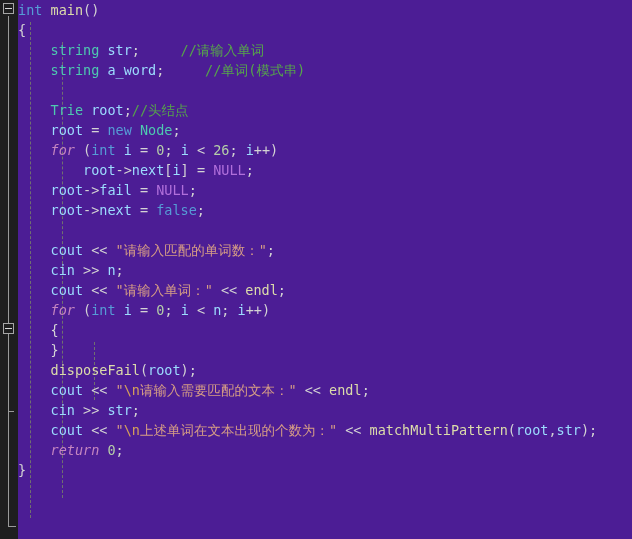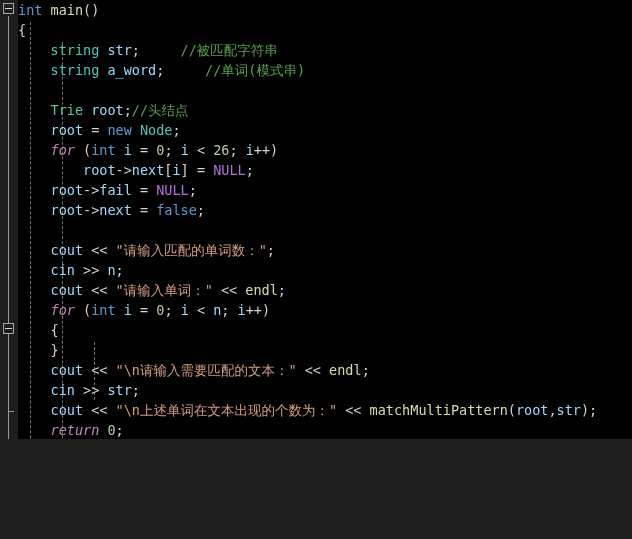--- a/index.html
+++ b/index.html
@@ -4,22 +4,22 @@
 <title>Code Editor</title>
 <style>
   html, body {
     margin: 0;
     padding: 0;
     background: #1e1e1e;
   }
   #editor-root {
     position: relative;
     width: 632px;
-    height: 439px;
-    background: #000000;
+    height: 539px;
+    background: #4c1d95;
     overflow: hidden;
     font-family: "DejaVu Sans Mono", "Liberation Mono", monospace;
     font-size: 13.5px;
     line-height: 20px;
     -webkit-font-smoothing: antialiased;
   }
 
   
   .gutter {
     position: absolute;
@@ -127,36 +127,37 @@
 
   <div class="code-surface">
     <div>
         <div class="indent-guide" style="left: 12px; top: 22px; height: 496px;"></div>
         <div class="indent-guide" style="left: 44px; top: 42px; height: 456px;"></div>
         <div class="indent-guide" style="left: 76px; top: 342px; height: 58px;"></div>
       </div>
     <div id="code-lines">
         <div class="line"><span class="line-text"><span class="tok-kw">int</span><span class="tok-punc"> </span><span class="tok-fn">main</span><span class="tok-punc">()</span></span></div>
         <div class="line"><span class="line-text"><span class="tok-brace">{</span></span></div>
-        <div class="line"><span class="line-text"><span class="tok-punc">    </span><span class="tok-type">string</span><span class="tok-punc"> </span><span class="tok-var">str</span><span class="tok-punc">;</span><span class="tok-punc">     </span><span class="tok-cmt">//被匹配字符串</span></span></div>
+        <div class="line"><span class="line-text"><span class="tok-punc">    </span><span class="tok-type">string</span><span class="tok-punc"> </span><span class="tok-var">str</span><span class="tok-punc">;</span><span class="tok-punc">     </span><span class="tok-cmt">//请输入单词</span></span></div>
         <div class="line"><span class="line-text"><span class="tok-punc">    </span><span class="tok-type">string</span><span class="tok-punc"> </span><span class="tok-var">a_word</span><span class="tok-punc">;</span><span class="tok-punc">     </span><span class="tok-cmt">//单词(模式串)</span></span></div>
         <div class="line"><span class="line-text">&nbsp;</span></div>
         <div class="line"><span class="line-text"><span class="tok-punc">    </span><span class="tok-type">Trie</span><span class="tok-punc"> </span><span class="tok-var">root</span><span class="tok-punc">;</span><span class="tok-cmt">//头结点</span></span></div>
         <div class="line"><span class="line-text"><span class="tok-punc">    </span><span class="tok-var">root</span><span class="tok-op"> = </span><span class="tok-kw">new</span><span class="tok-punc"> </span><span class="tok-type">Node</span><span class="tok-punc">;</span></span></div>
         <div class="line"><span class="line-text"><span class="tok-punc">    </span><span class="tok-ctrl">for</span><span class="tok-punc"> (</span><span class="tok-kw">int</span><span class="tok-punc"> </span><span class="tok-var">i</span><span class="tok-op"> = </span><span class="tok-num">0</span><span class="tok-punc">; </span><span class="tok-var">i</span><span class="tok-op"> &lt; </span><span class="tok-num">26</span><span class="tok-punc">; </span><span class="tok-var">i</span><span class="tok-punc">++)</span></span></div>
         <div class="line"><span class="line-text"><span class="tok-punc">        </span><span class="tok-var">root</span><span class="tok-op">-&gt;</span><span class="tok-var">next</span><span class="tok-punc">[</span><span class="tok-var">i</span><span class="tok-punc">]</span><span class="tok-op"> = </span><span class="tok-const">NULL</span><span class="tok-punc">;</span></span></div>
         <div class="line"><span class="line-text"><span class="tok-punc">    </span><span class="tok-var">root</span><span class="tok-op">-&gt;</span><span class="tok-var">fail</span><span class="tok-op"> = </span><span class="tok-const">NULL</span><span class="tok-punc">;</span></span></div>
         <div class="line"><span class="line-text"><span class="tok-punc">    </span><span class="tok-var">root</span><span class="tok-op">-&gt;</span><span class="tok-var">next</span><span class="tok-op"> = </span><span class="tok-kw">false</span><span class="tok-punc">;</span></span></div>
         <div class="line"><span class="line-text">&nbsp;</span></div>
         <div class="line"><span class="line-text"><span class="tok-punc">    </span><span class="tok-var">cout</span><span class="tok-op"> &lt;&lt; </span><span class="tok-str">"请输入匹配的单词数："</span><span class="tok-punc">;</span></span></div>
         <div class="line"><span class="line-text"><span class="tok-punc">    </span><span class="tok-var">cin</span><span class="tok-op"> &gt;&gt; </span><span class="tok-var">n</span><span class="tok-punc">;</span></span></div>
         <div class="line"><span class="line-text"><span class="tok-punc">    </span><span class="tok-var">cout</span><span class="tok-op"> &lt;&lt; </span><span class="tok-str">"请输入单词："</span><span class="tok-op"> &lt;&lt; </span><span class="tok-fn">endl</span><span class="tok-punc">;</span></span></div>
         <div class="line"><span class="line-text"><span class="tok-punc">    </span><span class="tok-ctrl">for</span><span class="tok-punc"> (</span><span class="tok-kw">int</span><span class="tok-punc"> </span><span class="tok-var">i</span><span class="tok-op"> = </span><span class="tok-num">0</span><span class="tok-punc">; </span><span class="tok-var">i</span><span class="tok-op"> &lt; </span><span class="tok-var">n</span><span class="tok-punc">; </span><span class="tok-var">i</span><span class="tok-punc">++)</span></span></div>
         <div class="line"><span class="line-text"><span class="tok-punc">    </span><span class="tok-brace">{</span></span></div>
         <div class="line"><span class="line-text"><span class="tok-punc">    </span><span class="tok-brace">}</span></span></div>
+        <div class="line"><span class="line-text"><span class="tok-punc">    </span><span class="tok-fn">disposeFail</span><span class="tok-punc">(</span><span class="tok-var">root</span><span class="tok-punc">);</span></span></div>
         <div class="line"><span class="line-text"><span class="tok-punc">    </span><span class="tok-var">cout</span><span class="tok-op"> &lt;&lt; </span><span class="tok-str">"</span><span class="tok-esc">\n</span><span class="tok-str">请输入需要匹配的文本："</span><span class="tok-op"> &lt;&lt; </span><span class="tok-fn">endl</span><span class="tok-punc">;</span></span></div>
         <div class="line"><span class="line-text"><span class="tok-punc">    </span><span class="tok-var">cin</span><span class="tok-op"> &gt;&gt; </span><span class="tok-var">str</span><span class="tok-punc">;</span></span></div>
         <div class="line"><span class="line-text"><span class="tok-punc">    </span><span class="tok-var">cout</span><span class="tok-op"> &lt;&lt; </span><span class="tok-str">"</span><span class="tok-esc">\n</span><span class="tok-str">上述单词在文本出现的个数为："</span><span class="tok-op"> &lt;&lt; </span><span class="tok-fn">matchMultiPattern</span><span class="tok-punc">(</span><span class="tok-var">root</span><span class="tok-punc">,</span><span class="tok-var">str</span><span class="tok-punc">);</span></span></div>
         <div class="line"><span class="line-text"><span class="tok-punc">    </span><span class="tok-ctrl">return</span><span class="tok-punc"> </span><span class="tok-num">0</span><span class="tok-punc">;</span></span></div>
         <div class="line"><span class="line-text"><span class="tok-brace">}</span></span></div>
       </div>
   </div>
 
 </div>
 

